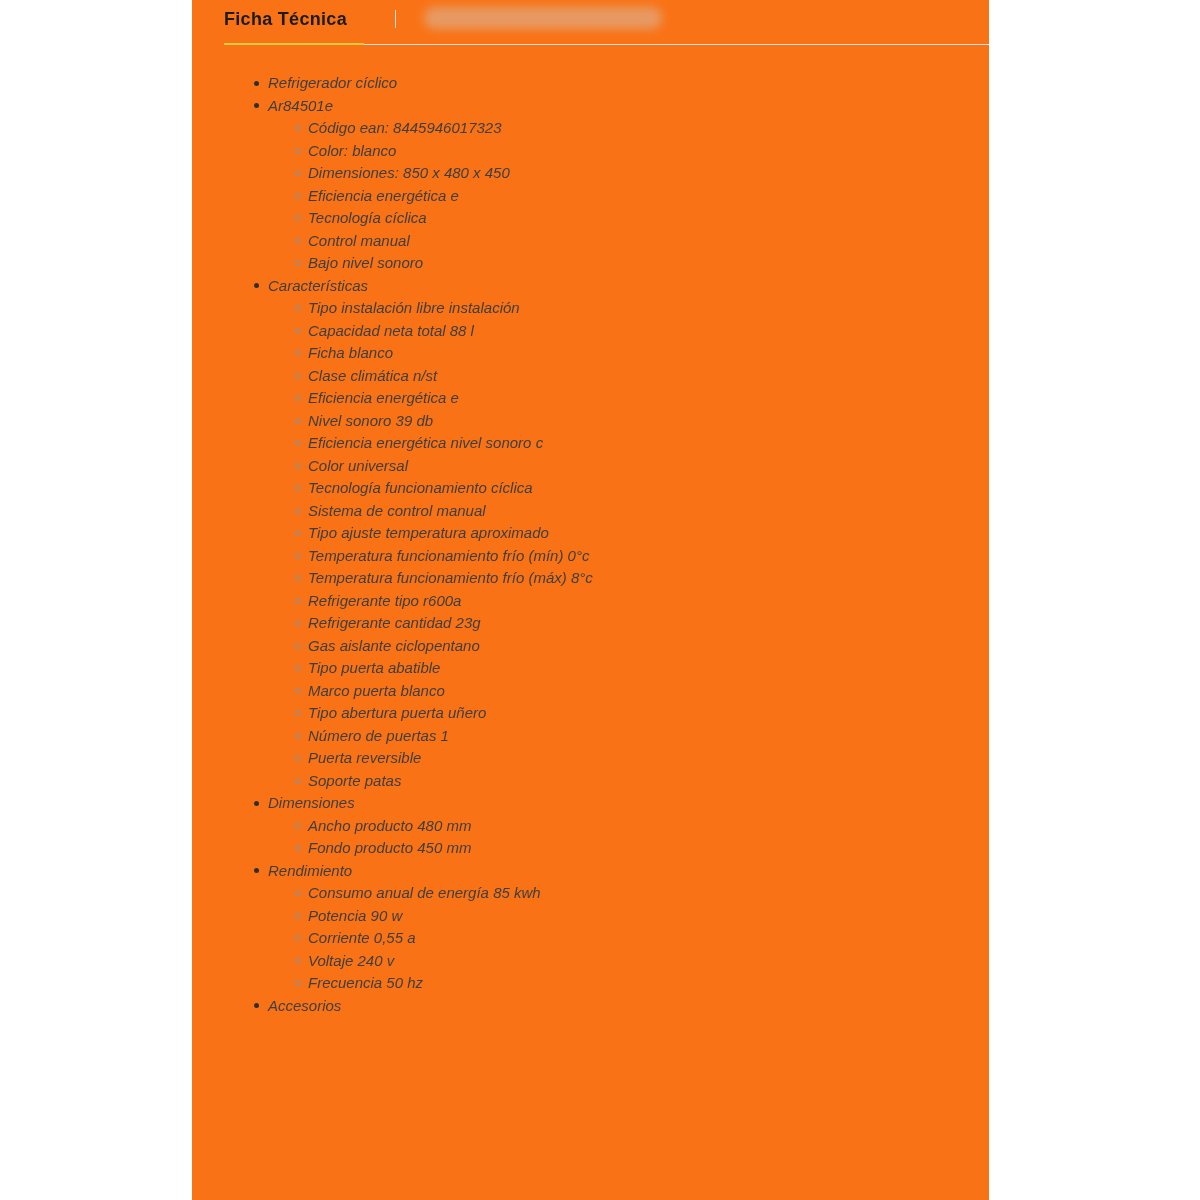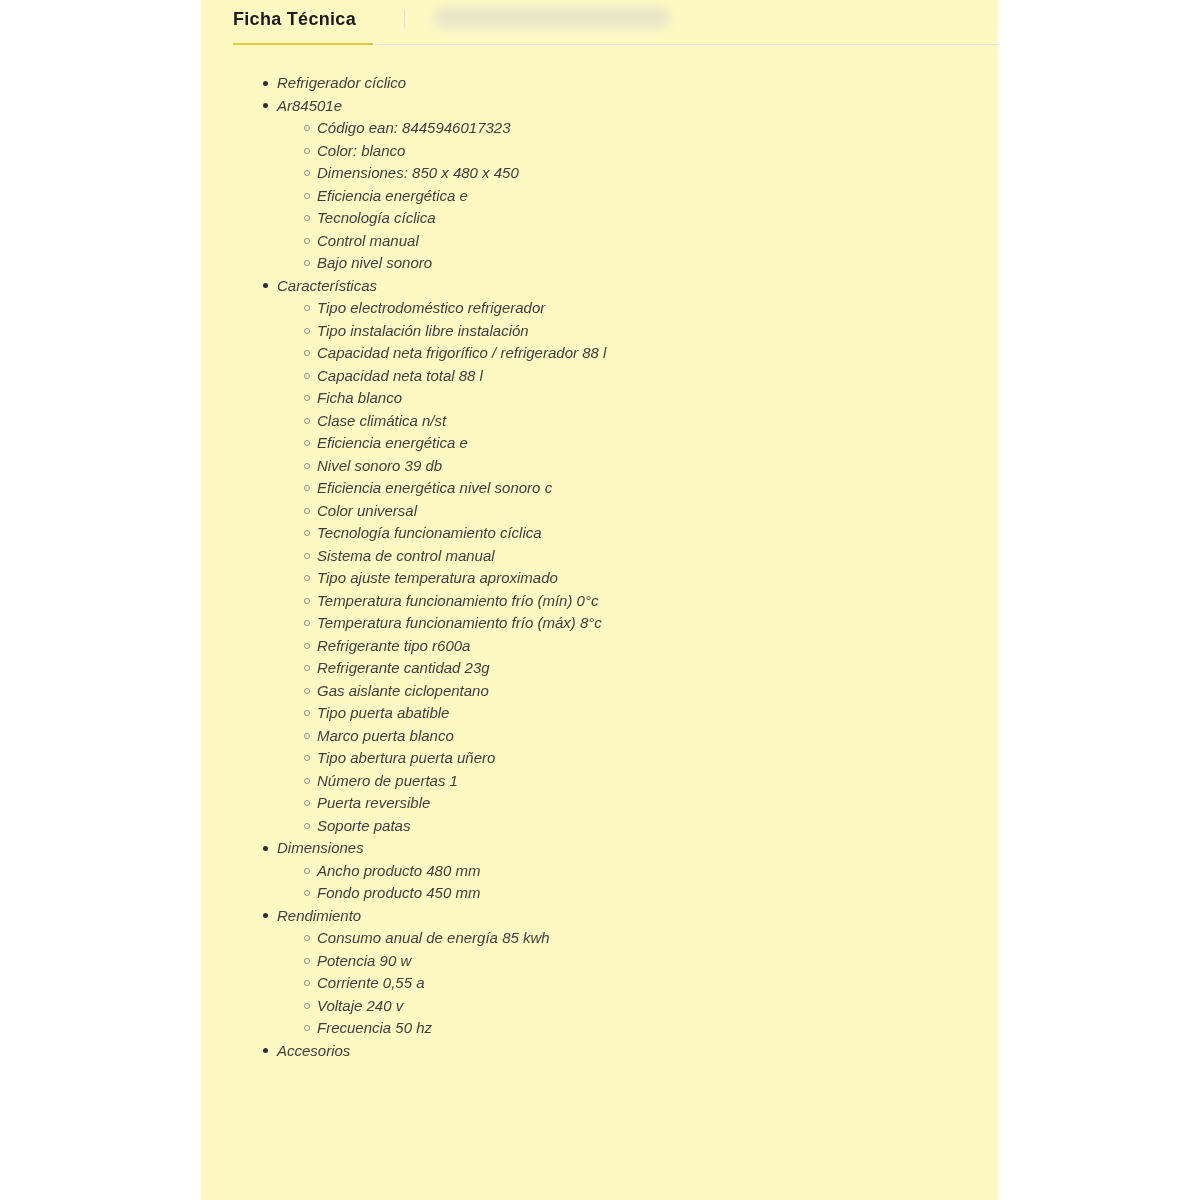--- a/index.html
+++ b/index.html
@@ -6,25 +6,25 @@
     margin: 0;
     padding: 0;
     width: 1200px;
     height: 1200px;
     background: #ffffff;
     overflow: hidden;
     font-family: "Liberation Sans", sans-serif;
   }
   .panel {
     position: absolute;
-    left: 201px;
+    left: 192px;
     top: 0;
     width: 797px;
     height: 1200px;
-    background: #fef9c3;
+    background: #f97316;
   }
   .tabs {
     position: relative;
     height: 45px;
   }
   .tabs-border {
     position: absolute;
     left: 32px;
     right: 0;
     top: 44px;
@@ -131,23 +131,21 @@
         <li class="l2"><span>Código ean: 8445946017323</span></li>
         <li class="l2"><span>Color: blanco</span></li>
         <li class="l2"><span>Dimensiones: 850 x 480 x 450</span></li>
         <li class="l2"><span>Eficiencia energética e</span></li>
         <li class="l2"><span>Tecnología cíclica</span></li>
         <li class="l2"><span>Control manual</span></li>
         <li class="l2"><span>Bajo nivel sonoro</span></li>
       </ul>
       <li class="l1"><span>Características</span></li>
       <ul class="sub-list">
-        <li class="l2"><span>Tipo electrodoméstico refrigerador</span></li>
         <li class="l2"><span>Tipo instalación libre instalación</span></li>
-        <li class="l2"><span>Capacidad neta frigorífico / refrigerador 88 l</span></li>
         <li class="l2"><span>Capacidad neta total 88 l</span></li>
         <li class="l2"><span>Ficha blanco</span></li>
         <li class="l2"><span>Clase climática n/st</span></li>
         <li class="l2"><span>Eficiencia energética e</span></li>
         <li class="l2"><span>Nivel sonoro 39 db</span></li>
         <li class="l2"><span>Eficiencia energética nivel sonoro c</span></li>
         <li class="l2"><span>Color universal</span></li>
         <li class="l2"><span>Tecnología funcionamiento cíclica</span></li>
         <li class="l2"><span>Sistema de control manual</span></li>
         <li class="l2"><span>Tipo ajuste temperatura aproximado</span></li>

